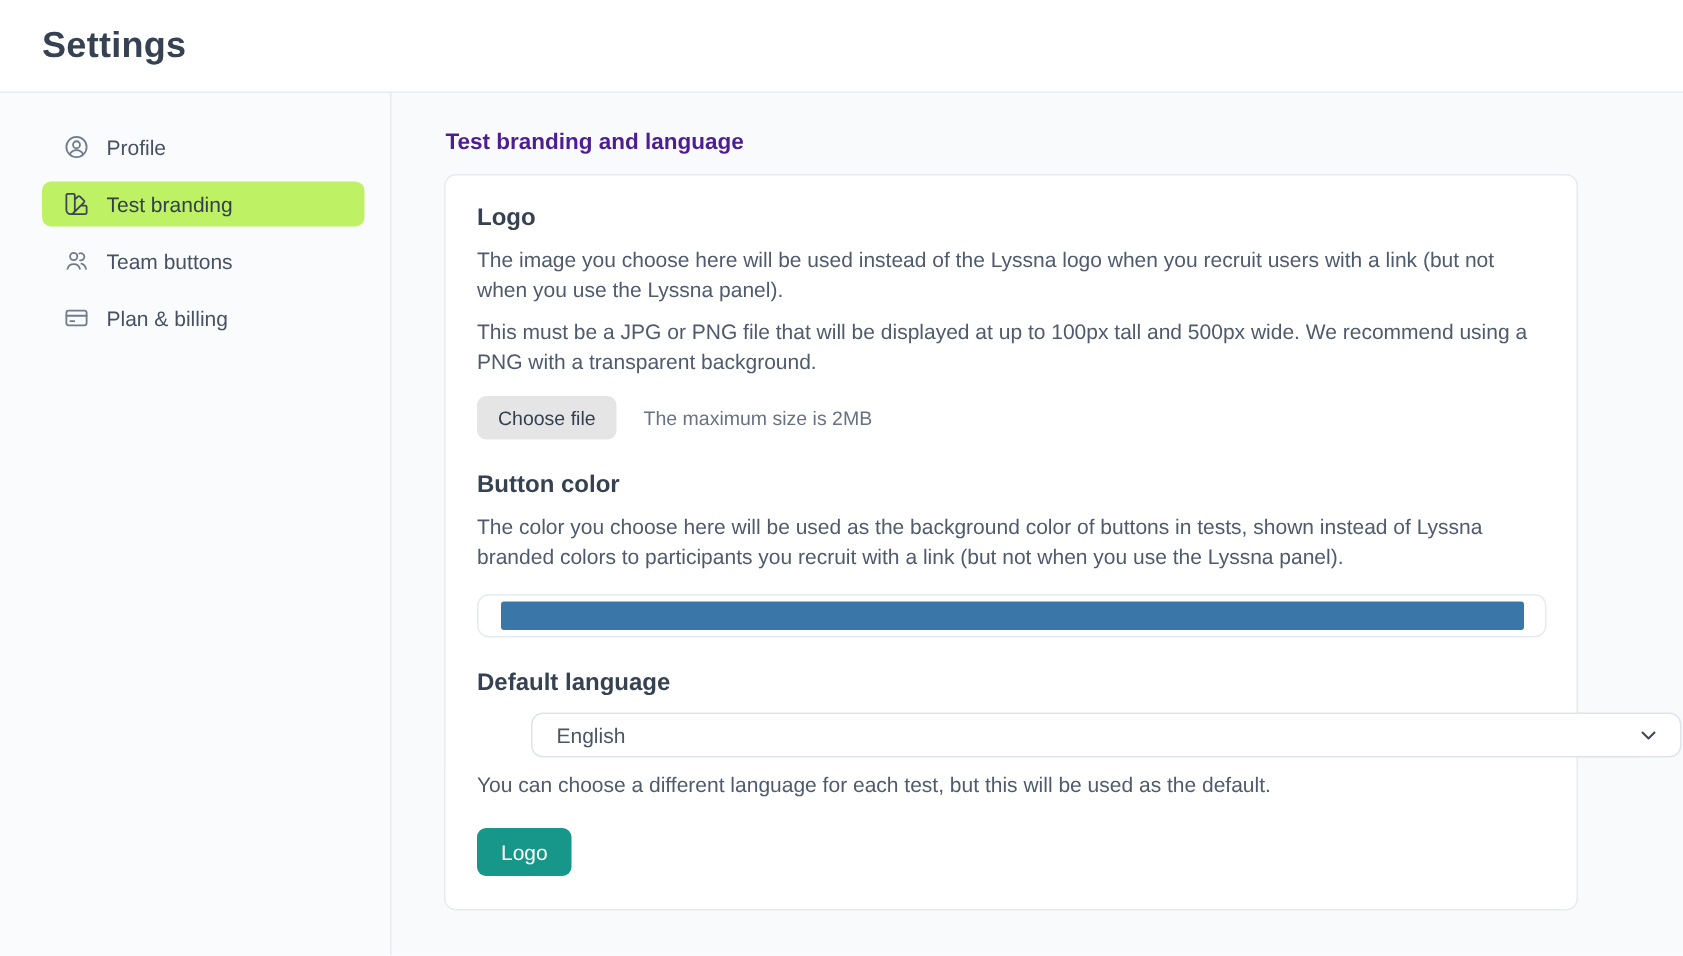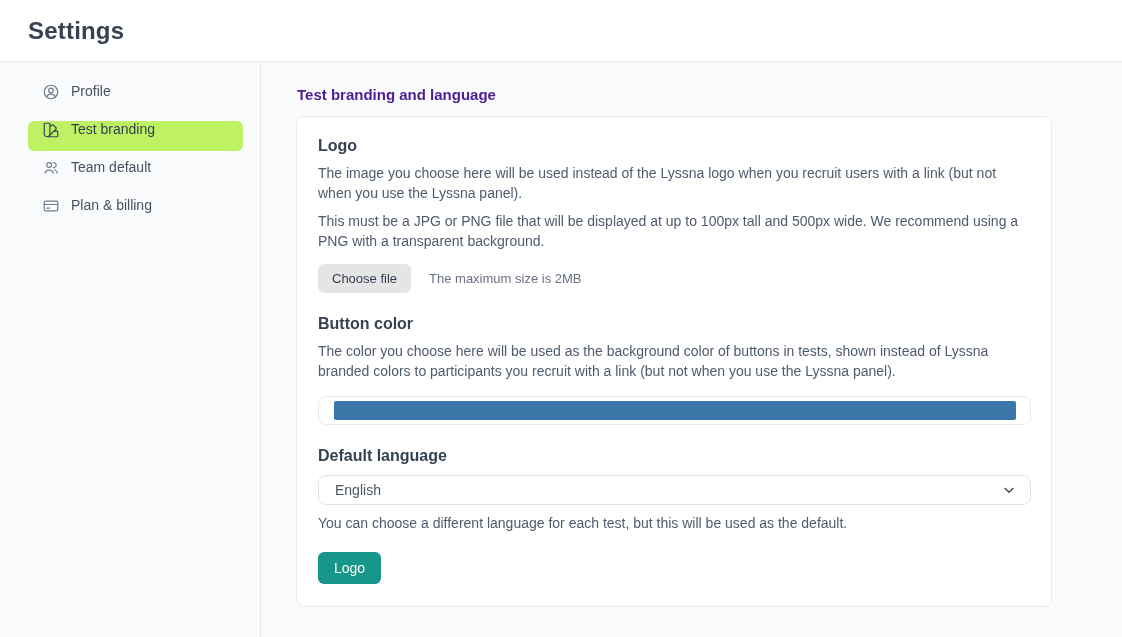--- a/index.html
+++ b/index.html
@@ -24,21 +24,21 @@
   }
   
   .layout { display:flex; height:575px; }
   .sidebar {
     width:261px; flex:0 0 261px;
     border-right:1px solid #e8ebef;
     background:#fafbfc;
     padding:21px 17px 0 28px;
   }
   .nav-item {
-    display:flex; 
+    display:flex; align-items:center;
     height:30px; margin-bottom:8px;
     padding:0 12px 0 14px;
     border-radius:6px;
     font-size:14px; color:#465264;
     cursor:pointer;
   }
   .nav-item .nav-icon { display:flex; margin-right:11px; color:#707c8e; }
   .nav-item.active { background:#bef264; color:#333f50; }
   .nav-item.active .nav-icon { color:#3c4657; }
   .nav-icon svg { width:18px; height:18px; stroke:currentColor; fill:none; stroke-width:1.6; stroke-linecap:round; stroke-linejoin:round; }
@@ -74,26 +74,27 @@
   .color-input {
     margin-top:15px;
     width:713px; height:29px;
     background:#fff; border:1px solid #e7eaee; border-radius:8px;
     padding:4px 14px 4px 15px;
     cursor:pointer;
   }
   .color-swatch { width:100%; height:100%; border-radius:2px; }
   .select-box {
     margin-top:10px;
-    width:713px; height:30px;
+    width:767px; height:30px;
     background:#fff; border:1px solid #dfe4e9; border-radius:8px;
     display:flex; align-items:center;
     padding:0 13px 0 16px;
     font-size:14px; color:#4b5563;
     cursor:pointer;
+    margin-left:36px;
   }
   .select-box .select-value { flex:1; }
   .chevron svg { width:16px; height:16px; stroke:#3c4657; fill:none; stroke-width:2; stroke-linecap:round; stroke-linejoin:round; display:block; }
   .helper-text { font-size:13px; color:#687383; margin:9px 0 0 0 !important; }
   .save-btn {
     margin-top:18px;
     background:#17968a; color:#ffffff;
     border:none; border-radius:6px;
     padding:8px 16px; font-size:14px;
     font-family:inherit; cursor:pointer;
@@ -129,21 +130,21 @@
       <span>Test branding</span>
     </div>
     <div class="nav-item">
       <span class="nav-icon">
         <svg viewBox="0 0 24 24">
             <circle cx="9.5" cy="8" r="3.2"></circle>
             <path d="M4 19a5.7 5.7 0 0 1 11 0"></path>
             <path d="M14.5 5.3a3.2 3.2 0 1 1 .7 6.1M16.4 14.3A5.7 5.7 0 0 1 20.4 19"></path>
           </svg>
       </span>
-      <span>Team default</span>
+      <span>Team buttons</span>
     </div>
     <div class="nav-item">
       <span class="nav-icon">
         <svg viewBox="0 0 24 24">
             <rect x="3" y="5.5" width="18" height="13" rx="2"></rect>
             <path d="M3 10h18"></path>
             <path d="M6.5 14.8h3.5"></path>
           </svg>
       </span>
       <span>Plan &amp; billing</span>

